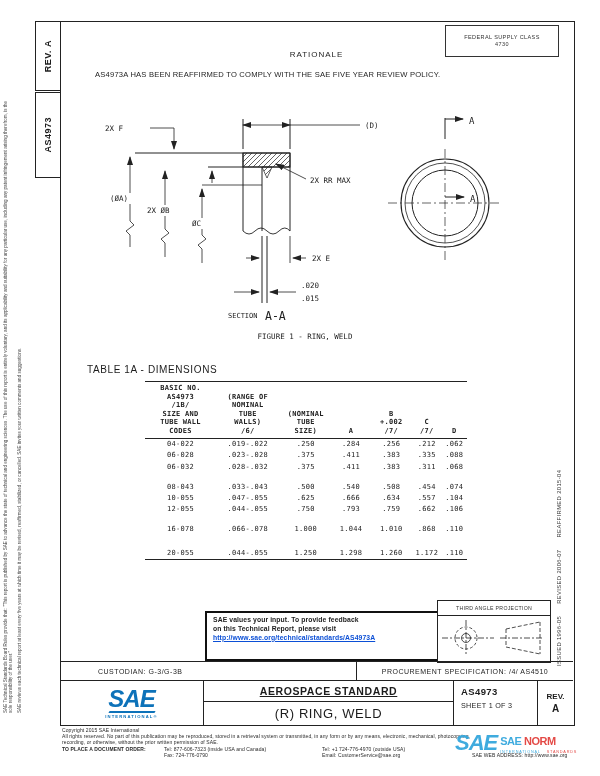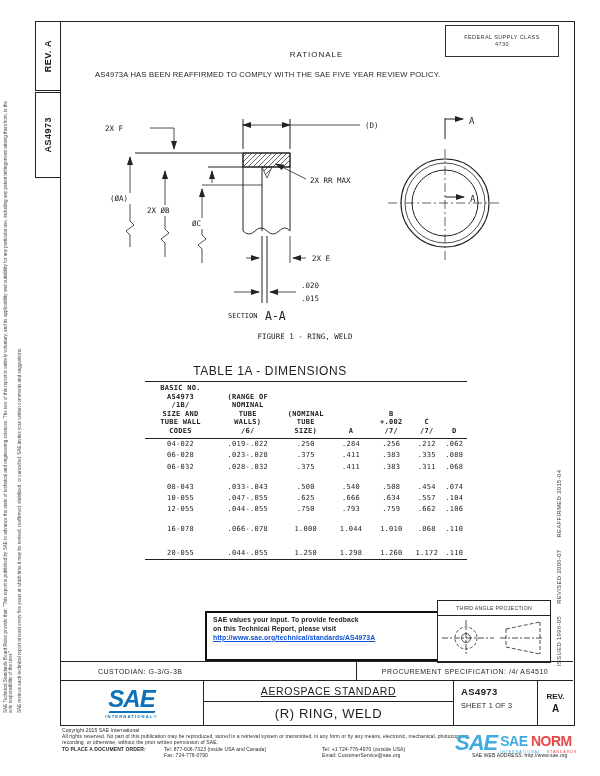--- a/index.html
+++ b/index.html
@@ -22,21 +22,21 @@
   .doc-box{top:92px;height:84px;}
   .side-box .vtext{font-weight:bold;font-size:9px;letter-spacing:.5px;text-align:center;line-height:11px;}
 
   
   .frame{left:60px;top:21px;width:513px;height:703px;border:1.5px solid #222;background:#fff;}
   .fsc-box{left:445px;top:25px;width:112px;height:30px;border:1px solid #333;display:flex;flex-direction:column;align-items:center;justify-content:center;font-size:5.5px;letter-spacing:.4px;color:#333;line-height:7px;}
   .rationale-title{left:60px;top:50px;width:513px;text-align:center;font-size:8px;letter-spacing:1px;}
   .rationale-body{left:95px;top:70px;width:460px;font-size:7.6px;letter-spacing:.2px;}
 
   
-  .table-title{left:60px;top:364px;width:420px;text-align:center;font-size:12px;letter-spacing:.6px;}
+  .table-title{left:60px;top:364px;width:420px;text-align:left;font-size:10px;letter-spacing:.6px;padding-left:27px;}
   .table-wrap{left:145px;top:381px;width:322px;}
   table.dim{border-collapse:collapse;width:100%;font-family:"DejaVu Sans Mono",monospace;font-size:7px;color:#222;border-top:1px solid #222;border-bottom:1px solid #222;letter-spacing:.3px;}
   table.dim th{font-weight:bold;vertical-align:bottom;padding:2px 1px 2px;text-align:center;}
   table.dim thead tr{border-bottom:1px solid #222;}
   table.dim th div{line-height:8.6px;}
   table.dim td{text-align:center;padding:1.6px 1px;}
   table.dim tr.spacer td{height:9px;padding:0;}
   table.dim tr.spacer-big td{height:13px;padding:0;}
   table.dim th:nth-child(1){width:74px;}
   table.dim th:nth-child(2){width:64px;}
@@ -53,21 +53,21 @@
   .proj-label{border-bottom:1px solid #222;height:14px;display:flex;align-items:center;justify-content:center;font-size:5.2px;letter-spacing:.3px;color:#333;}
 
   
   .cust-row{left:60px;top:661px;width:513px;height:19px;border-top:1.5px solid #222;display:flex;font-size:7px;letter-spacing:.5px;}
   .cust-cell{width:297px;border-right:1.5px solid #222;display:flex;align-items:center;padding-left:38px;box-sizing:border-box;}
   .proc-cell{flex:1;display:flex;align-items:center;justify-content:center;}
   .title-block{left:60px;top:680px;width:513px;height:44px;border-top:1.5px solid #222;display:flex;}
   .tb-cell{border-right:1.5px solid #222;box-sizing:border-box;}
   .tb-logo{width:144px;display:flex;flex-direction:column;align-items:center;justify-content:center;}
   .tb-center{width:250px;display:flex;flex-direction:column;}
-  .tb-center .std{height:20px;border-bottom:1px solid #222;display:flex;align-items:center;justify-content:center;font-weight:normal;font-size:10.5px;letter-spacing:.6px;text-decoration:underline;}
+  .tb-center .std{height:20px;border-bottom:1px solid #222;display:flex;align-items:center;justify-content:center;font-weight:bold;font-size:10.5px;letter-spacing:.6px;text-decoration:underline;}
   .tb-center .ttl{flex:1;display:flex;align-items:center;justify-content:center;font-size:13px;letter-spacing:.6px;}
   .tb-num{width:84px;padding:5px 0 0 7px;}
   .tb-num .no{font-weight:bold;font-size:9.5px;letter-spacing:.4px;}
   .tb-num .sh{font-size:7.2px;margin-top:4px;letter-spacing:.3px;}
   .tb-rev{flex:1;border-right:none;display:flex;flex-direction:column;align-items:center;justify-content:center;gap:2px;}
   .tb-rev .rl{font-weight:bold;font-size:8px;}
   .tb-rev .rv{font-weight:bold;font-size:10px;}
 
   .sae-logo{color:#0d72b9;font-weight:bold;font-style:italic;font-size:24px;line-height:22px;letter-spacing:-1px;font-family:"Liberation Sans",sans-serif;}
   .sae-logo-sub{color:#0d72b9;font-size:4.2px;letter-spacing:1.1px;font-weight:bold;margin-top:1px;}
@@ -76,21 +76,21 @@
   
   .copyright{left:62px;top:728px;width:512px;font-size:5px;line-height:5.9px;color:#2a2a2a;letter-spacing:.1px;}
   .order-grid{display:grid;grid-template-columns:102px 158px 150px auto;margin-top:1px;}
   .order-grid div{line-height:5.9px;}
   .bold{font-weight:bold;}
 
   
   .watermark{left:455px;top:733px;width:145px;display:flex;align-items:flex-start;gap:3px;opacity:.95;}
   .wm-logo{color:#35a7dd;font-weight:bold;font-style:italic;font-size:22px;line-height:20px;letter-spacing:-1px;}
   .wm-text{display:flex;flex-direction:column;}
-  .wm-title{font-size:14px;font-weight:bold;line-height:16px;letter-spacing:-.5px;white-space:nowrap;}
+  .wm-title{font-size:11px;font-weight:bold;line-height:16px;letter-spacing:-.5px;white-space:nowrap;}
   .wm-blue{color:#35a7dd;}
   .wm-red{color:#e2413d;}
   .wm-subrow{display:flex;align-items:center;gap:3px;font-size:3.8px;letter-spacing:.8px;margin-top:1px;}
   .wm-line{flex:1;height:1px;background:#e2413d;}
 
   svg text{font-family:"DejaVu Sans Mono",monospace;fill:#222;}
 </style>
 </head>
 <body>
 

